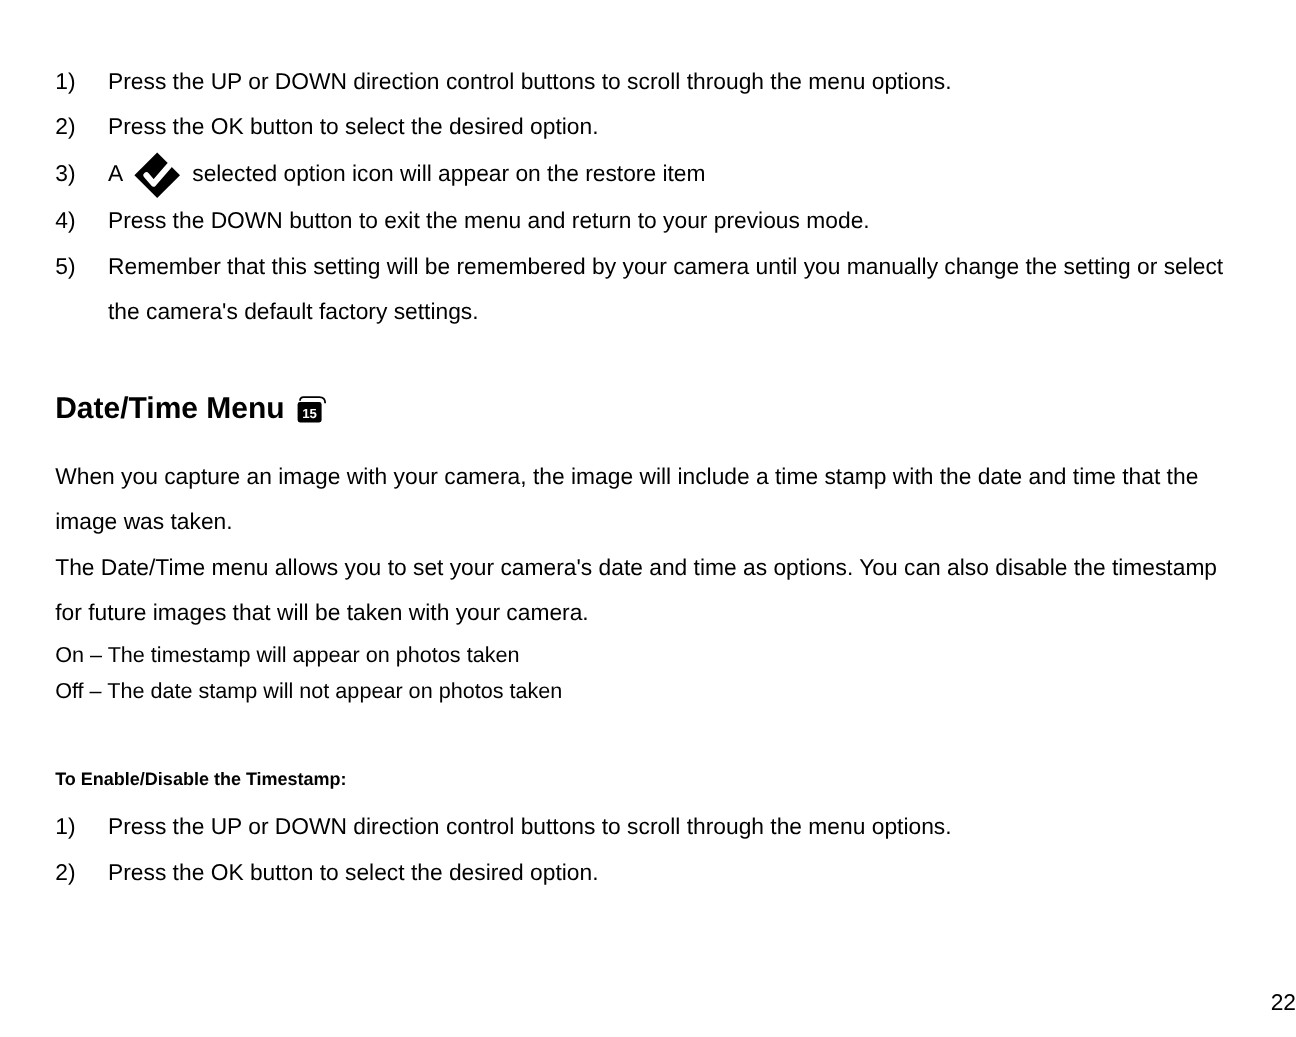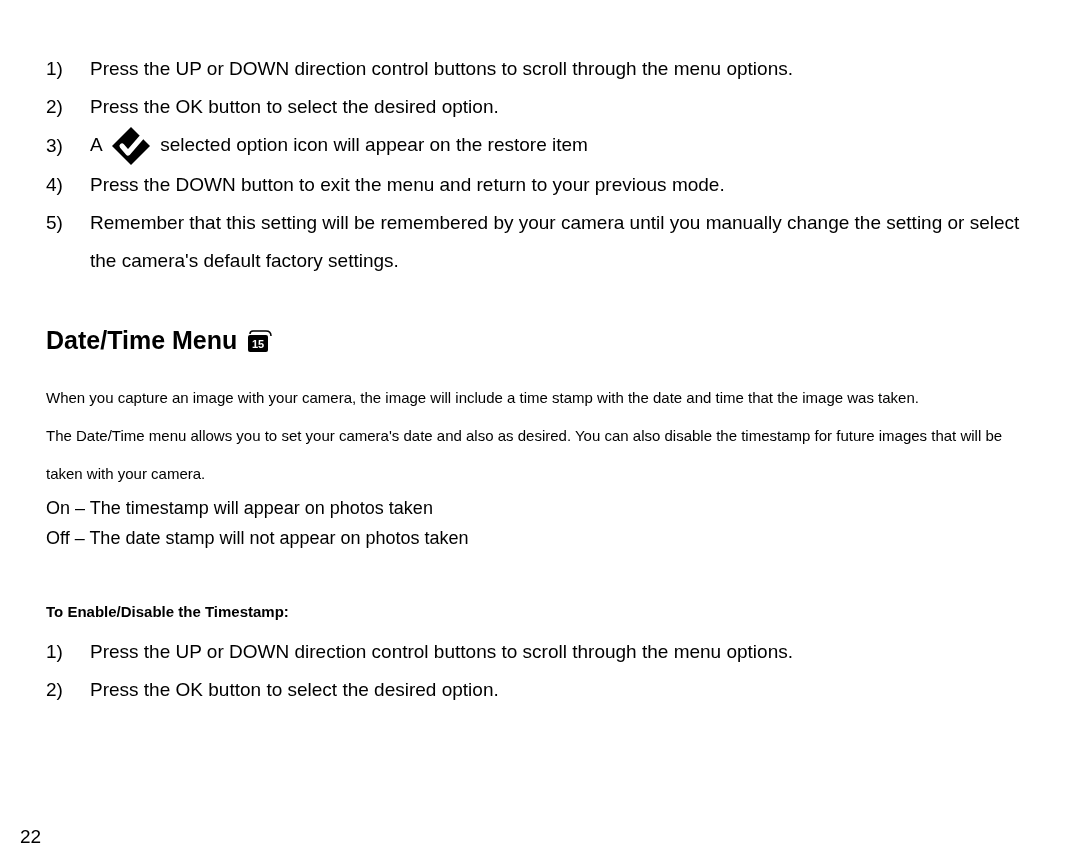--- a/index.html
+++ b/index.html
@@ -6,24 +6,24 @@
   .page{width:1080px;height:864px;box-sizing:border-box;padding:50px 46px 20px 46px;position:relative;}
   .ol{list-style:none;margin:0;padding:0;}
   .li{display:flex;align-items:flex-start;font-size:19px;line-height:38px;}
   .li .num{width:44px;flex:0 0 44px;}
   .li .txt{flex:1;}
   .li .txt .inline-icon{display:inline-block;width:40px;height:40px;vertical-align:middle;margin:0 4px;}
   .bold{font-weight:normal;margin-top:28px;}
   .heading-row{display:flex;align-items:center;gap:10px;margin-top:46px;}
   .heading{font-size:25px;font-weight:bold;}
   .cal-icon{width:26px;height:26px;}
-  .para{font-size:15px;line-height:38px;margin-top:24px;}
+  .para{font-size:19px;line-height:38px;margin-top:24px;}
   .opt{font-size:18px;line-height:30px;}
   .sub{font-size:15px;font-weight:bold;margin-top:44px;line-height:30px;}
-  .pgnum{position:absolute;bottom:16px;left:0;right:0;text-align:left;font-size:19px;padding-left:20px;}
+  .pgnum{position:absolute;bottom:16px;left:0;right:0;text-align:right;font-size:19px;padding-left:20px;}
 </style>
 </head>
 <body>
 
 <div class="page">
 
   <ol class="ol">
     <li class="li">
       <span class="num">1)</span>
       <span class="txt">Press the UP or DOWN direction control buttons to scroll through the menu options.</span>
@@ -62,21 +62,21 @@
     <span class="cal-icon">
       <svg viewBox="0 0 26 26" width="26" height="26">
         <path d="M3 6 Q3 3 6 3 L19 3 Q24 3 24 8" stroke="#000" stroke-width="1.5" fill="none"></path>
         <rect x="1" y="7" width="20" height="17" rx="2" fill="#000"></rect>
         <text x="11" y="20" text-anchor="middle" fill="#fff" font-size="11" font-family="Arial" font-weight="bold">15</text>
       </svg>
     </span>
   </div>
 
   <div class="para">When you capture an image with your camera, the image will include a time stamp with the date and time that the image was taken.</div>
-  <div class="para" style="margin-top:0;">The Date/Time menu allows you to set your camera's date and also as desired. You can also disable the timestamp for future images that will be taken with your camera.</div>
+  <div class="para" style="margin-top:0;">The Date/Time menu allows you to set your camera's date and time as options. You can also disable the timestamp for future images that will be taken with your camera.</div>
 
   <div class="opt">
     <span class="bold">On – </span><span>The timestamp will appear on photos taken</span>
   </div>
   <div class="opt">
     <span class="bold">Off – </span><span>The date stamp will not appear on photos taken</span>
   </div>
 
   <div class="sub">To Enable/Disable the Timestamp:</div>
 

